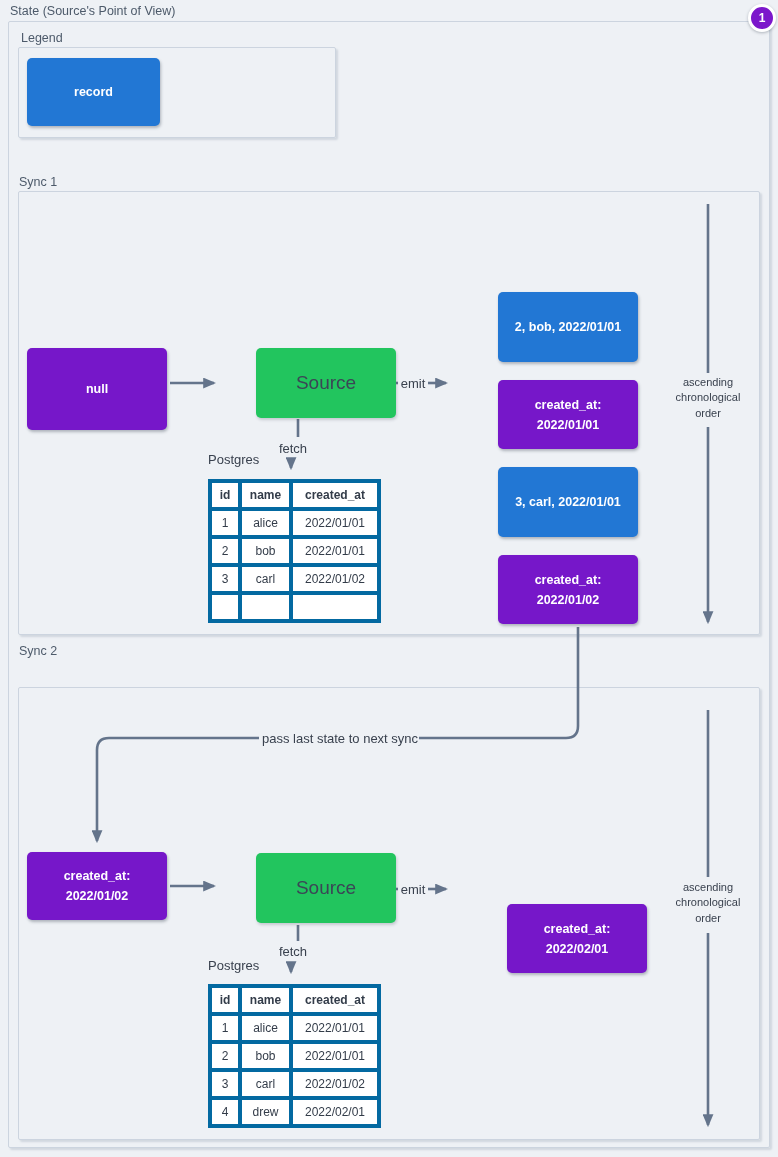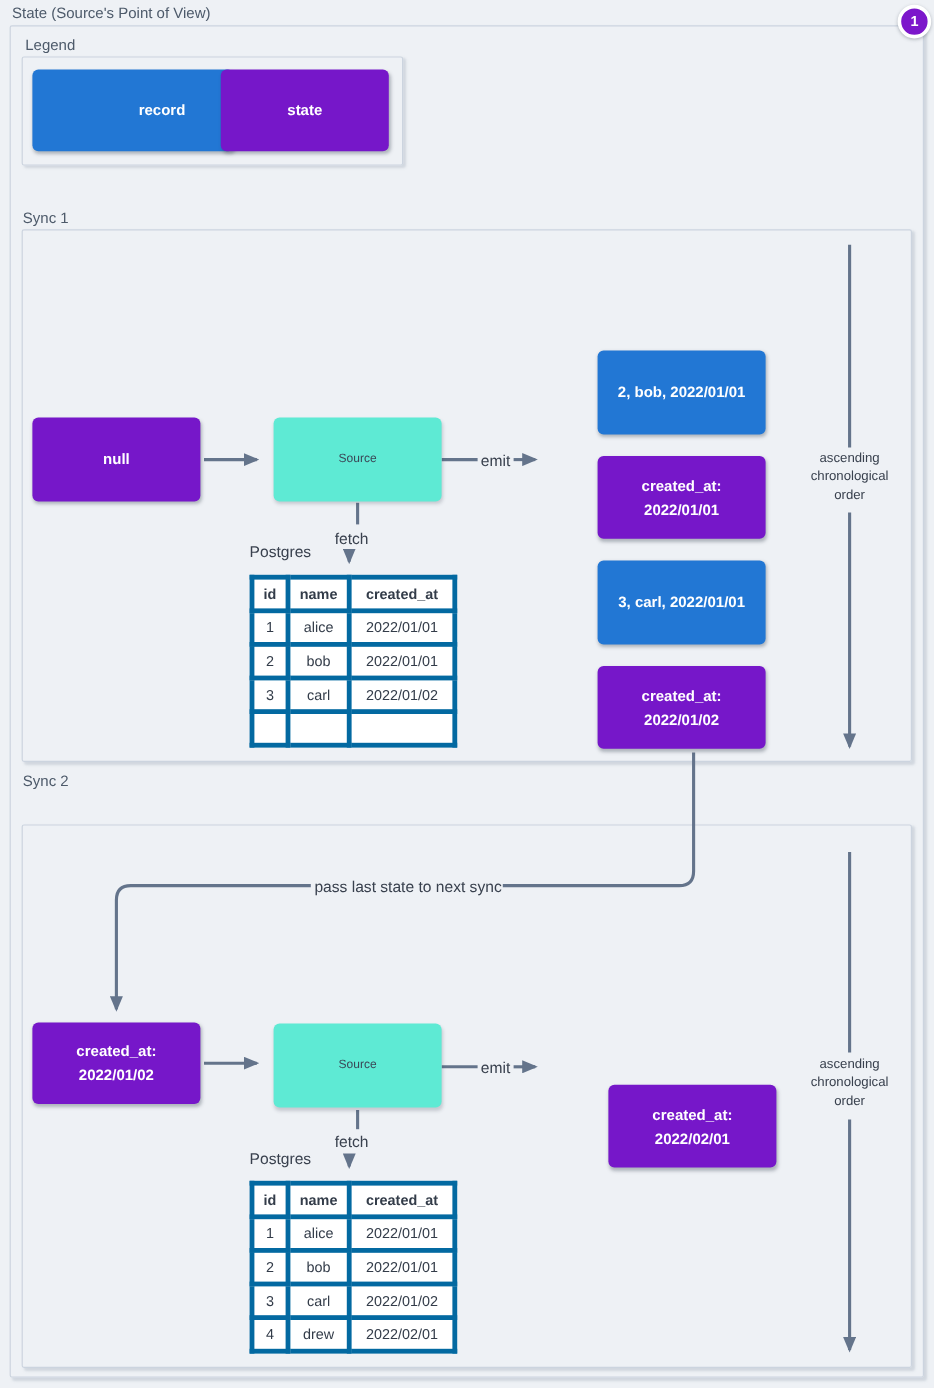--- a/index.html
+++ b/index.html
@@ -65,25 +65,26 @@
     font-size:12.5px;
     text-align:center;
     line-height:1.6;
     white-space:pre-line;
     box-shadow:1px 2px 3px rgba(55,65,81,.35);
     z-index:3;
   }
   .record{background:#2277d4;}
   .state{background:#7617c9;}
   .source-node{
-    background:#5eead4;
+    background:#22c55e;
     color:#3b4656;
     font-weight:normal;
-    font-size:10px;
+    font-size:19px;
     box-shadow:1px 2px 3px rgba(55,65,81,.22);
+    margin-left:28px;
   }
 
   
   .badge{
     position:absolute;
     left:748px;top:4px;
     width:28px;height:28px;
     border-radius:50%;
     background:#7c17cb;
     border:3px solid #ffffff;
@@ -162,26 +163,25 @@
     <path d="M298,925 V941"></path>
     <path d="M291,962 V972" marker-end="url(#ah)"></path>
     <path d="M708,710 V877"></path>
     <path d="M708,933 V1125" marker-end="url(#ah)"></path>
   </svg>
 
   <div class="sec-label" style="left:10px;top:4px;">State (Source's Point of View)</div>
   <div class="badge" style="background: rgb(124, 23, 203);">1</div>
 
   <div class="sec-label" style="left:21px;top:31px;">Legend</div>
-  <div class="node record" style="left: 27px; top: 58px; width: 120px; height: 68px; background: rgb(34, 119, 212); padding-left: 48px;">record</div>
-  <div class="node state" style="left: 184px; top: 58px; width: 140px; height: 68px; background: rgb(118, 23, 201);">state</div>
+  <div class="node record" style="left: 27px; top: 58px; width: 133px; height: 68px; background: rgb(34, 119, 212);">record</div>
 
   <div class="sec-label" style="left:19px;top:175px;">Sync 1</div>
 
-  <div class="node state" style="left: 27px; top: 348px; width: 140px; height: 70px; background: rgb(118, 23, 201);">null</div>
+  <div class="node state" style="left: 27px; top: 348px; width: 140px; height: 82px; background: rgb(118, 23, 201);">null</div>
   <div class="node source-node" style="left:228px;top:348px;width:140px;height:70px;">Source</div>
 
   <div class="small-label center-label" style="left:413px;top:376px;">emit</div>
   <div class="small-label center-label" style="left:293px;top:441px;">fetch</div>
   <div class="small-label" style="left:208px;top:452px;">Postgres</div>
 
   <table class="db-table" style="left:208px;top:479px;">
     <colgroup>
         <col class="col-id">
         <col class="col-name">

